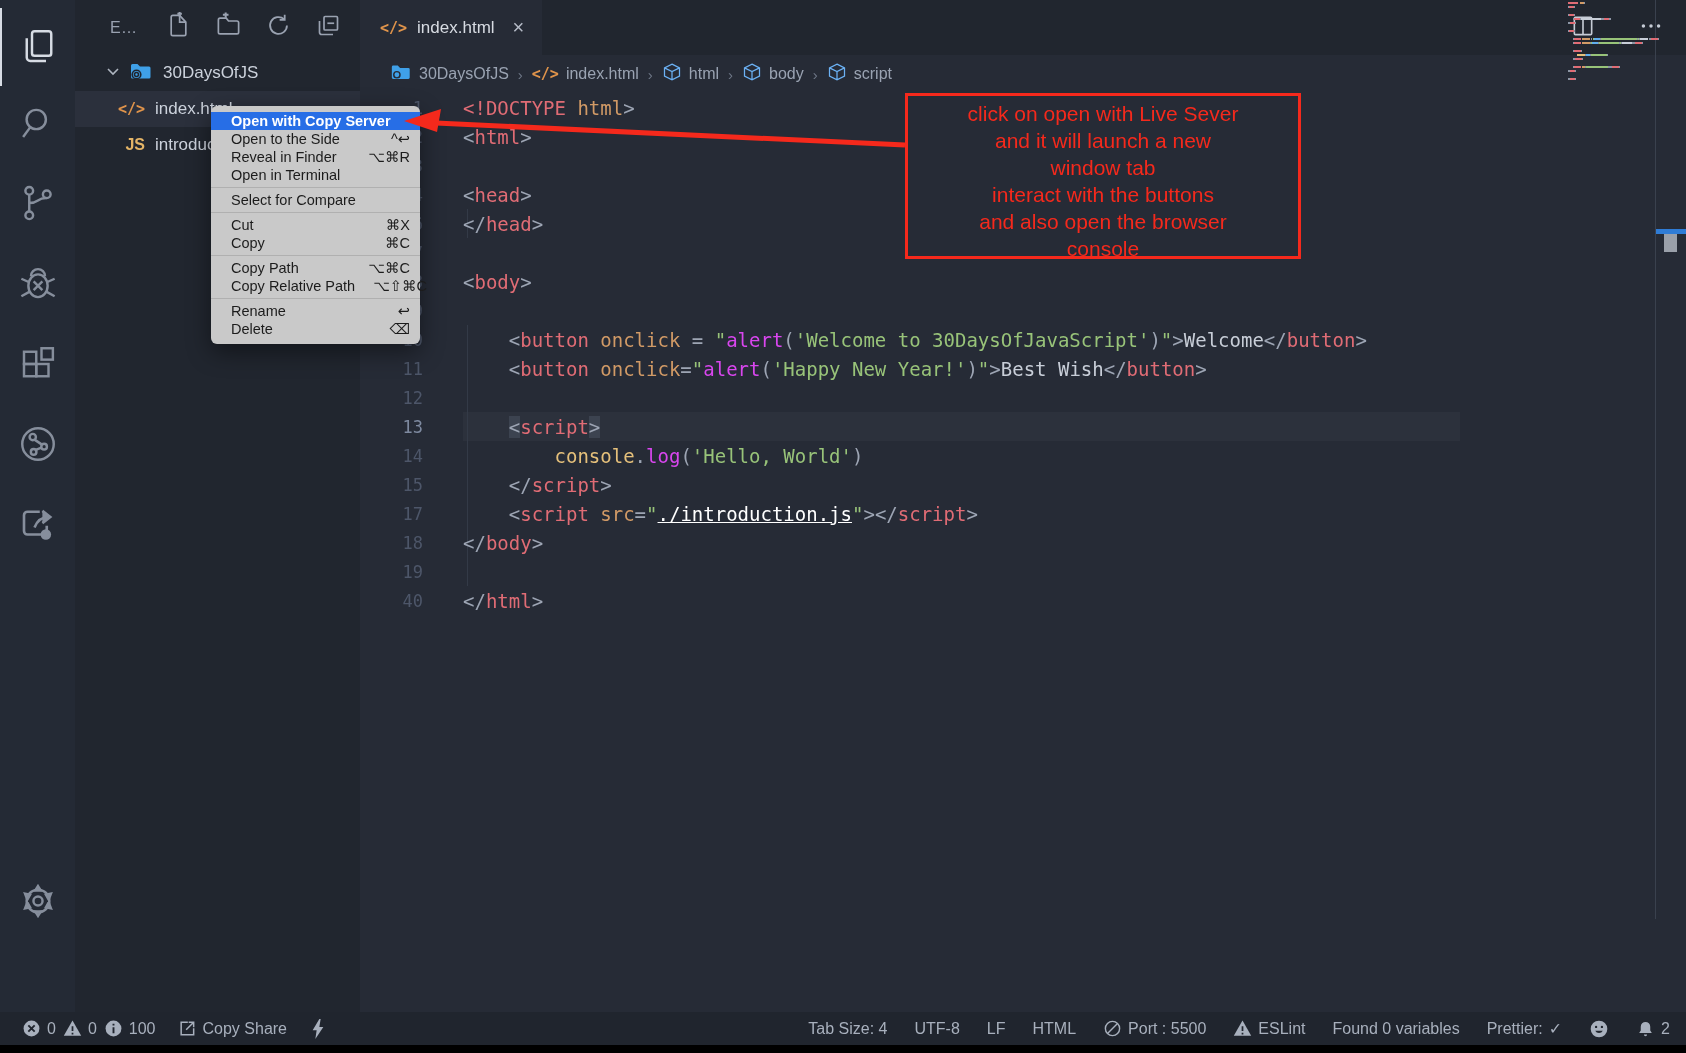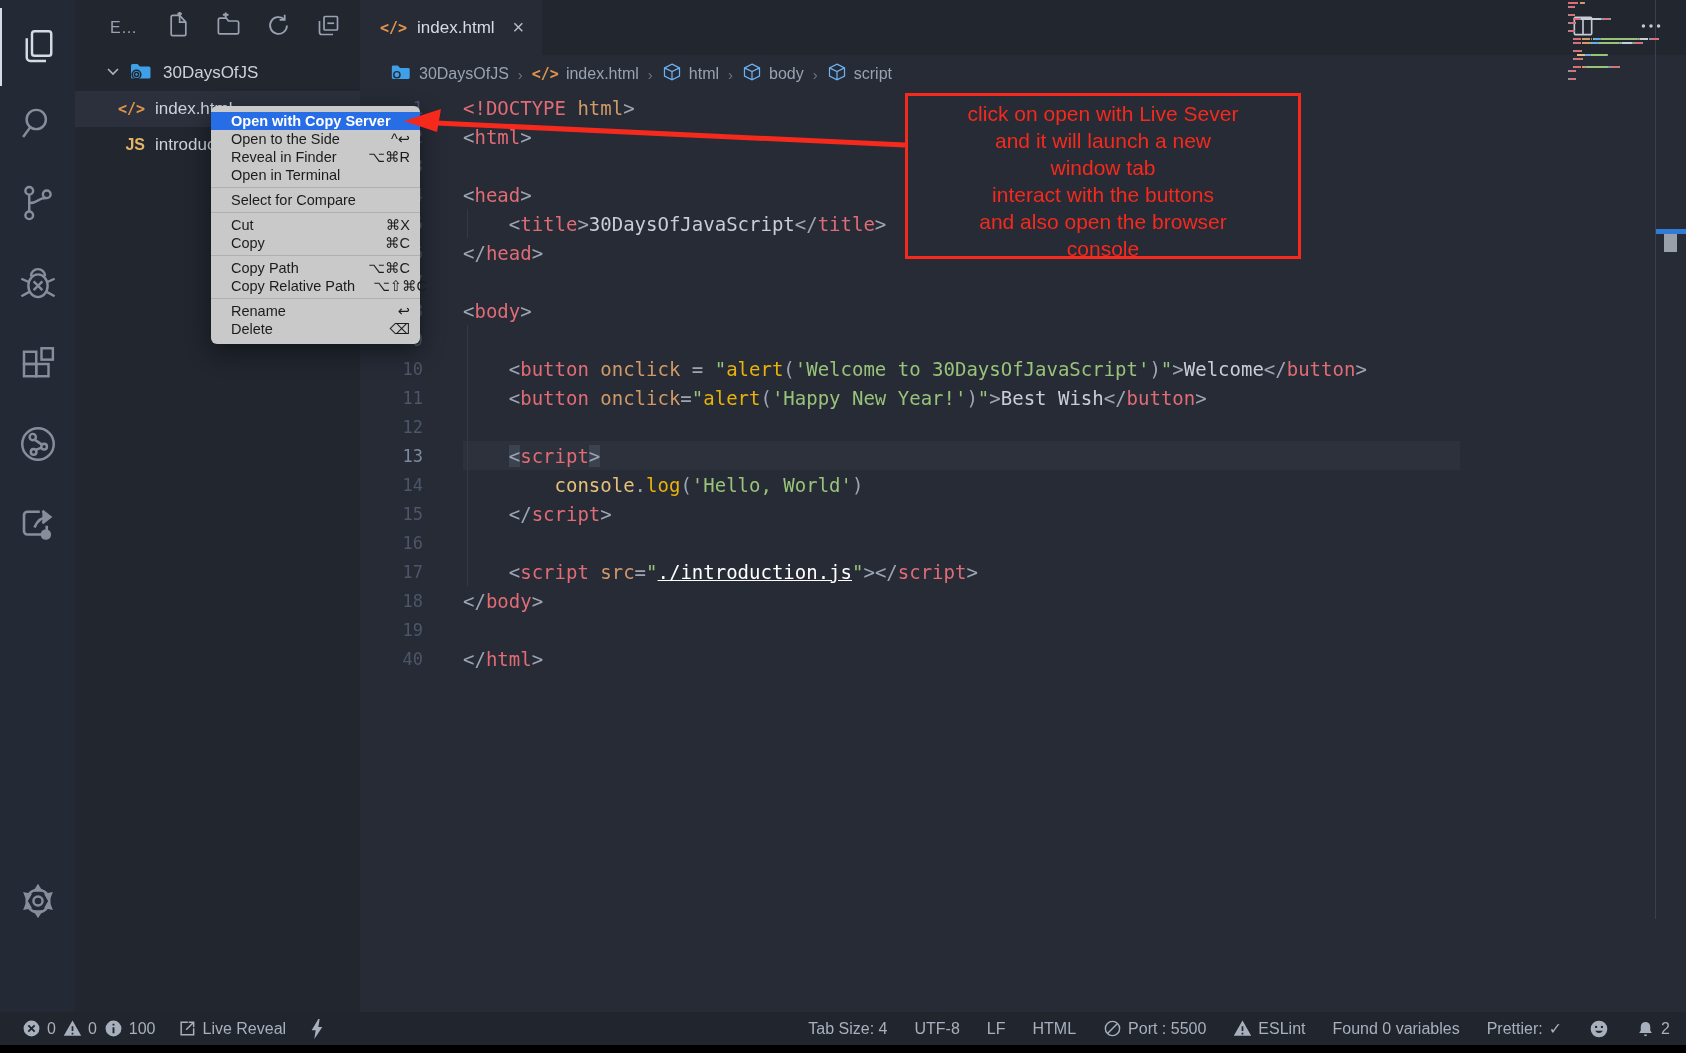--- a/index.html
+++ b/index.html
@@ -41,21 +41,21 @@
   .bc-item { display:flex; align-items:center; gap:7px; }
 
   
   .code-area { position:absolute; top:93px; left:0; width:100%; }
   .code-row { position:relative; height:29px; display:flex; align-items:center; font-family:"DejaVu Sans Mono",monospace; font-size:19px; white-space:pre; }
   .code-row.current { }
   .cur-line-bg { position:absolute; left:103px; top:0; width:997px; height:29px; background:#2c313c; }
   .gutter { width:63px; flex:none; text-align:right; color:#4d5669; font-size:17px; z-index:2; }
   .code-text { margin-left:40px; z-index:2; }
   .c-p { color:#9da5b4; } .c-tag { color:#e06c75; } .c-attr { color:#d19a66; }
-  .c-str { color:#98c379; } .c-fn { color:#eab308; } .c-obj { color:#e5c07b; }
+  .c-str { color:#98c379; } .c-fn { color:#d946ef; } .c-obj { color:#e5c07b; }
   .c-txt { color:#c8ced8; } .c-link { color:#ffffff; text-decoration:underline; }
   .c-pb { color:#9da5b4; background:#3c4350; }
   .indent-guide { position:absolute; left:107px; width:1px; background:#333a47; z-index:1; }
 
   
   .minimap { position:absolute; left:1208px; top:2px; width:90px; z-index:3; }
   .mm-row { position:absolute; height:2px; }
   .mm-seg { position:absolute; height:2px; top:0; }
   .mm-border { position:absolute; left:1295px; top:0; width:1px; height:919px; background:#3a414e; }
   .ov-blue { position:absolute; left:1296px; top:229px; width:30px; height:5px; background:#2f7cd6; }
@@ -250,32 +250,30 @@
             </svg></span>
         <span>script</span>
       </span>
     </div>
 
     <div class="code-area">
         <div class="code-row"><span class="gutter">1</span><span class="code-text"><span class="c-tag">&lt;!DOCTYPE </span><span class="c-attr">html</span><span class="c-p">&gt;</span></span></div>
         <div class="code-row"><span class="gutter">2</span><span class="code-text"><span class="c-p">&lt;</span><span class="c-tag">html</span><span class="c-p">&gt;</span></span></div>
         <div class="code-row"><span class="gutter">3</span><span class="code-text"></span></div>
         <div class="code-row"><span class="gutter">4</span><span class="code-text"><span class="c-p">&lt;</span><span class="c-tag">head</span><span class="c-p">&gt;</span></span></div>
-        <div class="code-row"><span class="gutter">5</span><span class="code-text"><span class="c-p">    &lt;</span><span class="c-tag">title</span><span class="c-p">&gt;</span><span class="c-txt">30DaysOfJavaScript</span><span class="c-p">&lt;/</span><span class="c-tag">title</span><span class="c-p">&gt;</span></span></div>
         <div class="code-row"><span class="gutter">6</span><span class="code-text"><span class="c-p">&lt;/</span><span class="c-tag">head</span><span class="c-p">&gt;</span></span></div>
         <div class="code-row"><span class="gutter">7</span><span class="code-text"></span></div>
         <div class="code-row"><span class="gutter">8</span><span class="code-text"><span class="c-p">&lt;</span><span class="c-tag">body</span><span class="c-p">&gt;</span></span></div>
         <div class="code-row"><span class="gutter">9</span><span class="code-text"></span></div>
         <div class="code-row"><span class="gutter">10</span><span class="code-text"><span class="c-p">    &lt;</span><span class="c-tag">button</span><span class="c-attr"> onclick</span><span class="c-p"> = </span><span class="c-str">"</span><span class="c-fn">alert</span><span class="c-p">(</span><span class="c-str">'Welcome to 30DaysOfJavaScript'</span><span class="c-p">)</span><span class="c-str">"</span><span class="c-p">&gt;</span><span class="c-txt">Welcome</span><span class="c-p">&lt;/</span><span class="c-tag">button</span><span class="c-p">&gt;</span></span></div>
         <div class="code-row"><span class="gutter">11</span><span class="code-text"><span class="c-p">    &lt;</span><span class="c-tag">button</span><span class="c-attr"> onclick</span><span class="c-p">=</span><span class="c-str">"</span><span class="c-fn">alert</span><span class="c-p">(</span><span class="c-str">'Happy New Year!'</span><span class="c-p">)</span><span class="c-str">"</span><span class="c-p">&gt;</span><span class="c-txt">Best Wish</span><span class="c-p">&lt;/</span><span class="c-tag">button</span><span class="c-p">&gt;</span></span></div>
         <div class="code-row"><span class="gutter">12</span><span class="code-text"></span></div>
         <div class="code-row current"><div class="cur-line-bg"></div><span class="gutter" style="color: rgb(126, 138, 160);">13</span><span class="code-text"><span class="c-p">    </span><span class="c-pb">&lt;</span><span class="c-tag">script</span><span class="c-pb">&gt;</span></span></div>
         <div class="code-row"><span class="gutter">14</span><span class="code-text"><span class="c-p">        </span><span class="c-obj">console</span><span class="c-p">.</span><span class="c-fn">log</span><span class="c-p">(</span><span class="c-str">'Hello, World'</span><span class="c-p">)</span></span></div>
         <div class="code-row"><span class="gutter">15</span><span class="code-text"><span class="c-p">    &lt;/</span><span class="c-tag">script</span><span class="c-p">&gt;</span></span></div>
-        <div class="code-row"><span class="gutter">16</span><span class="code-text"></span></div>
         <div class="code-row"><span class="gutter">17</span><span class="code-text"><span class="c-p">    &lt;</span><span class="c-tag">script</span><span class="c-attr"> src</span><span class="c-p">=</span><span class="c-str">"</span><span class="c-link">./introduction.js</span><span class="c-str">"</span><span class="c-p">&gt;&lt;/</span><span class="c-tag">script</span><span class="c-p">&gt;</span></span></div>
         <div class="code-row"><span class="gutter">18</span><span class="code-text"><span class="c-p">&lt;/</span><span class="c-tag">body</span><span class="c-p">&gt;</span></span></div>
         <div class="code-row"><span class="gutter">19</span><span class="code-text"></span></div>
         <div class="code-row"><span class="gutter">40</span><span class="code-text"><span class="c-p">&lt;/</span><span class="c-tag">html</span><span class="c-p">&gt;</span></span></div>
       </div>
 
     <div class="indent-guide" style="top:209px; height:29px;"></div>
     <div class="indent-guide" style="top:325px; height:261px;"></div>
 
     <div class="minimap">
@@ -490,21 +488,21 @@
           </span>
         <span>100</span>
       </span>
       <span class="sb-group" style="margin-left:14px;">
         <span>
             <svg width="20" height="20" viewBox="0 0 24 24" fill="none" stroke="#a8b0bd" stroke-width="1.8">
               <path d="M13 4H5v15h15v-8"></path>
               <path d="M11 13 20 4 M14 4h6v6"></path>
             </svg>
           </span>
-        <span>Live Reveal</span>
+        <span>Copy Share</span>
       </span>
       <span class="sb-group" style="margin-left:16px;">
         <span>
             <svg width="16" height="22" viewBox="0 0 24 32">
               <path d="M14 1 4 18h6l-2 13L20 13h-6l2-12z" fill="#a8b0bd"></path>
             </svg>
           </span>
       </span>
     </div>
     <div class="sb-right">

